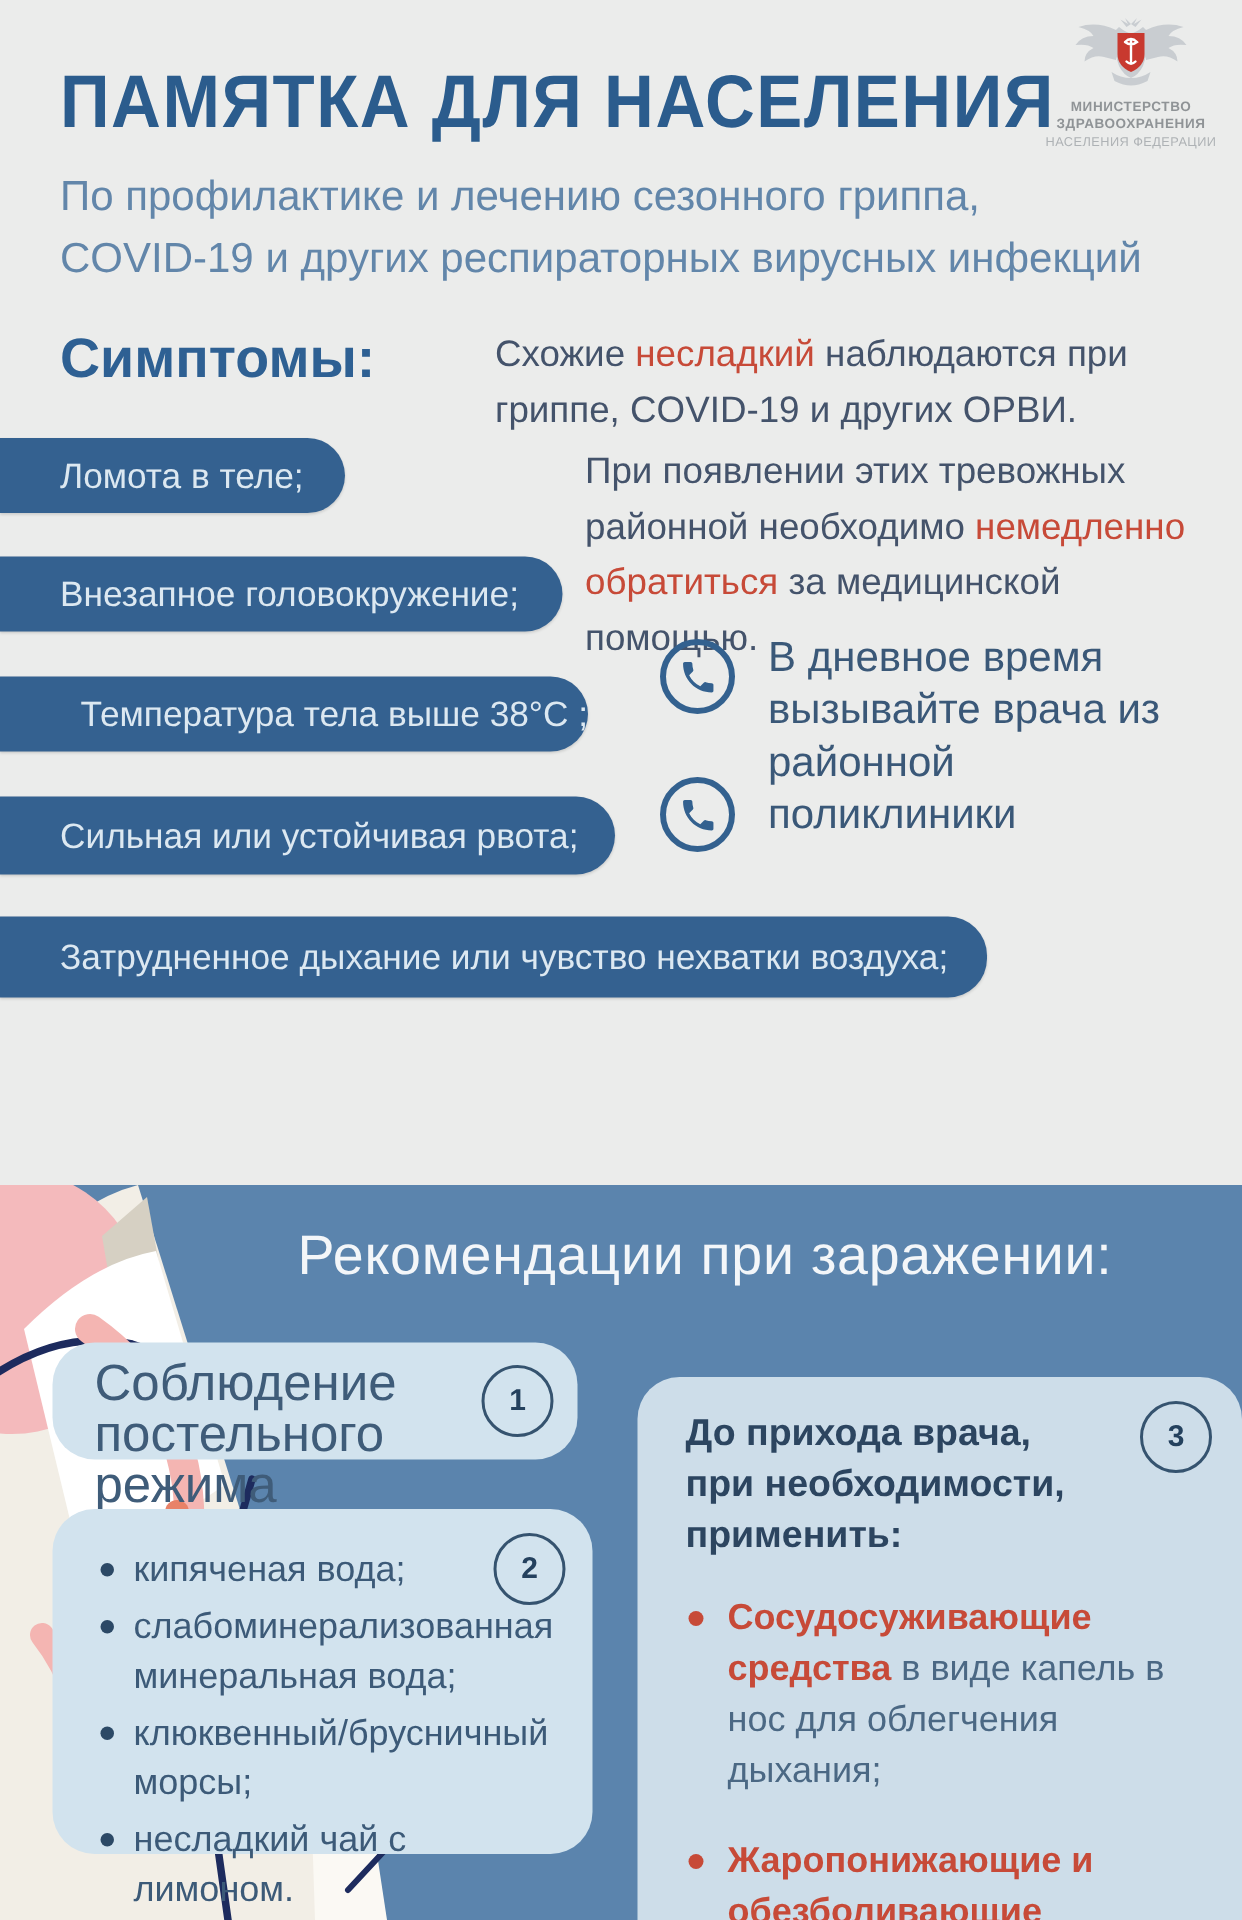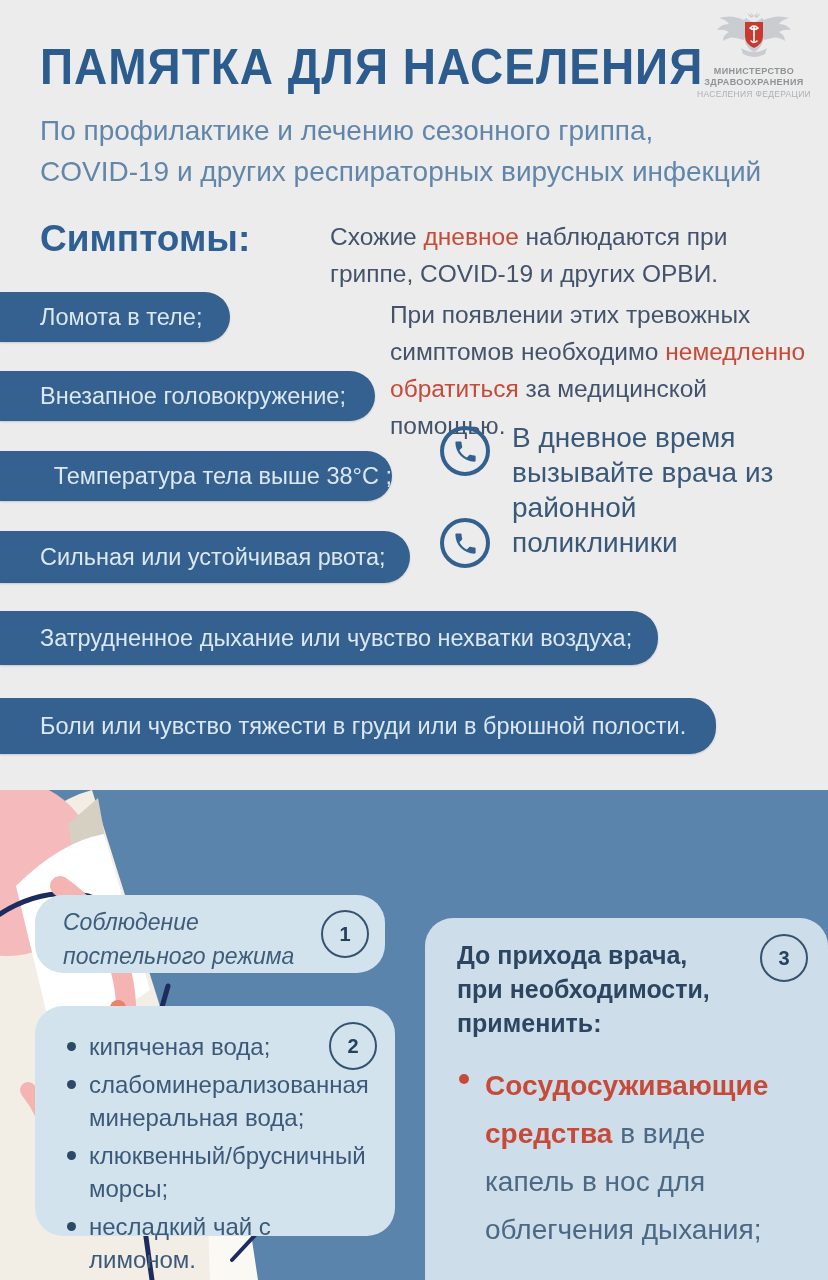--- a/index.html
+++ b/index.html
@@ -73,21 +73,21 @@
   .illustration { position:absolute; left:0; top:0; pointer-events:none; }
   .rec-heading {
     position:absolute; left:140px; top:26px; width:660px; text-align:center;
     font-size:37px; font-weight:400; color:#f3f6f9; letter-spacing:.5px;
   }
   .card {
     position:absolute; background:#d2e3ee; border-radius:28px;
     color:#3f5c79;
   }
   .card-1 { left:35px; top:105px; width:350px; height:78px; padding:10px 70px 10px 28px; }
-  .card-1 .card-title { font-size:23px; line-height:34px;font-style:italic; }
+  .card-1 .card-title { font-size:34px; line-height:34px; }
   .card-2 { left:35px; top:216px; width:360px; height:230px; padding:16px 24px 16px 28px; }
   .card-2 .card-title { font-size:26px; line-height:34px; }
   .card-3 {
     left:425px; top:128px; width:403px; height:380px;
     border-radius:28px 28px 0 0; background:#cddde9; padding:20px 26px 10px 32px;
   }
   .card-3 .card-title { font-size:25px; line-height:34px; font-weight:600; color:#2c4560; width:260px; }
   .num-circle {
     position:absolute; width:48px; height:48px; border:2px solid #35536f; border-radius:50%;
     display:flex; align-items:center; justify-content:center;
@@ -100,21 +100,21 @@
   .bullet-list li {
     position:relative; padding-left:26px; font-size:24px; line-height:33px;
     color:#3c5a78; margin-top:5px;
   }
   .bullet-list li::before {
     content:""; position:absolute; left:4px; top:12px;
     width:9px; height:9px; border-radius:50%; background:#2c4966;
   }
   .med-list { list-style:none; margin-top:22px; }
   .med-list li {
-    position:relative; padding-left:28px; font-size:28px; line-height:48px;
+    position:relative; padding-left:28px; font-size:24px; line-height:34px;
     color:#4b6884; margin-bottom:26px;
   }
   .med-list li::before {
     content:""; position:absolute; left:2px; top:12px;
     width:10px; height:10px; border-radius:50%; background:#c74a38;
   }
   .med-list .red { font-weight:600; }
 </style>
 </head>
 <body>
@@ -143,41 +143,38 @@
     <div class="m-line-light">НАСЕЛЕНИЯ ФЕДЕРАЦИИ</div>
   </div>
 
   <div class="subtitle">
     <div>По профилактике и лечению сезонного гриппа,</div>
     <div>COVID-19 и других респираторных вирусных инфекций</div>
   </div>
 
   <div class="symptoms-heading">Симптомы:</div>
 
-  <div class="intro-text"><span>Схожие </span><span class="red">дневное</span><span> наблюдаются при гриппе, COVID-19 и других ОРВИ.</span></div>
-
-  <div class="warning-text"><span>При появлении этих тревожных симптомов необходимо </span><span class="red">немедленно обратиться</span><span> за медицинской помощью.</span></div>
+  <div class="intro-text"><span>Схожие </span><span class="red">несладкий</span><span> наблюдаются при гриппе, COVID-19 и других ОРВИ.</span></div>
+
+  <div class="warning-text"><span>При появлении этих тревожных районной необходимо </span><span class="red">немедленно обратиться</span><span> за медицинской помощью.</span></div>
 
   <div class="pill pill-1">
       <span>Ломота в теле;</span>
     </div>
   <div class="pill pill-2">
       <span>Внезапное головокружение;</span>
     </div>
   <div class="pill pill-3">
       <span>Температура тела выше 38°С ;</span>
     </div>
   <div class="pill pill-5">
       <span>Затрудненное дыхание или чувство нехватки воздуха;</span>
     </div>
   <div class="pill pill-4">
       <span>Сильная или устойчивая рвота;</span>
-    </div>
-  <div class="pill pill-6">
-      <span>Боли или чувство тяжести в груди или в брюшной полости.</span>
     </div>
 
   <div class="contact contact-1">
     <div class="phone-circle">
       <svg width="27" height="27" viewBox="0 0 24 24" fill="#33618f">
           <path d="M6.62 10.79c1.44 2.83 3.76 5.14 6.59 6.59l2.2-2.2c.27-.27.67-.36 1.02-.24 1.12.37 2.33.57 3.57.57.55 0 1 .45 1 1V20c0 .55-.45 1-1 1-9.39 0-17-7.61-17-17 0-.55.45-1 1-1h3.5c.55 0 1 .45 1 1 0 1.25.2 2.45.57 3.57.11.35.03.74-.25 1.02l-2.2 2.2z"></path>
         </svg>
     </div>
     <div class="contact-text">В дневное время вызывайте врача из районной поликлиники</div>
   </div>
@@ -200,20 +197,21 @@
       <path d="M-6,128 Q40,96 88,106 Q108,112 118,126" stroke="#1d2b5e" stroke-width="5" fill="none"></path>
       <path d="M60,96 Q122,140 126,214 Q128,262 114,300" stroke="#f4b5b2" stroke-width="20" fill="none" stroke-linecap="round"></path>
       <path d="M28,300 Q66,348 58,430" stroke="#f4b5b2" stroke-width="16" fill="none" stroke-linecap="round"></path>
       <circle cx="118" cy="218" r="8" fill="#e88268"></circle>
       <path d="M168,196 L152,252" stroke="#1d2b5e" stroke-width="5" stroke-linecap="round"></path>
       <path d="M138,390 L152,490" stroke="#1d2b5e" stroke-width="5" stroke-linecap="round"></path>
       <path d="M208,428 Q225,398 248,424 L258,490 L210,490 Z" fill="#fbf9f4"></path>
       <path d="M232,470 L258,442" stroke="#1d2b5e" stroke-width="4" stroke-linecap="round"></path>
     </svg>
 
+    <div class="rec-heading">Рекомендации при заражении:</div>
 
     <div class="card card-1">
       <div class="card-title">Соблюдение постельного режима</div>
       <div class="num-circle">1</div>
     </div>
 
     <div class="card card-2">
       <div class="num-circle">2</div>
       <ul class="bullet-list">
         <li>кипяченая вода;</li>

